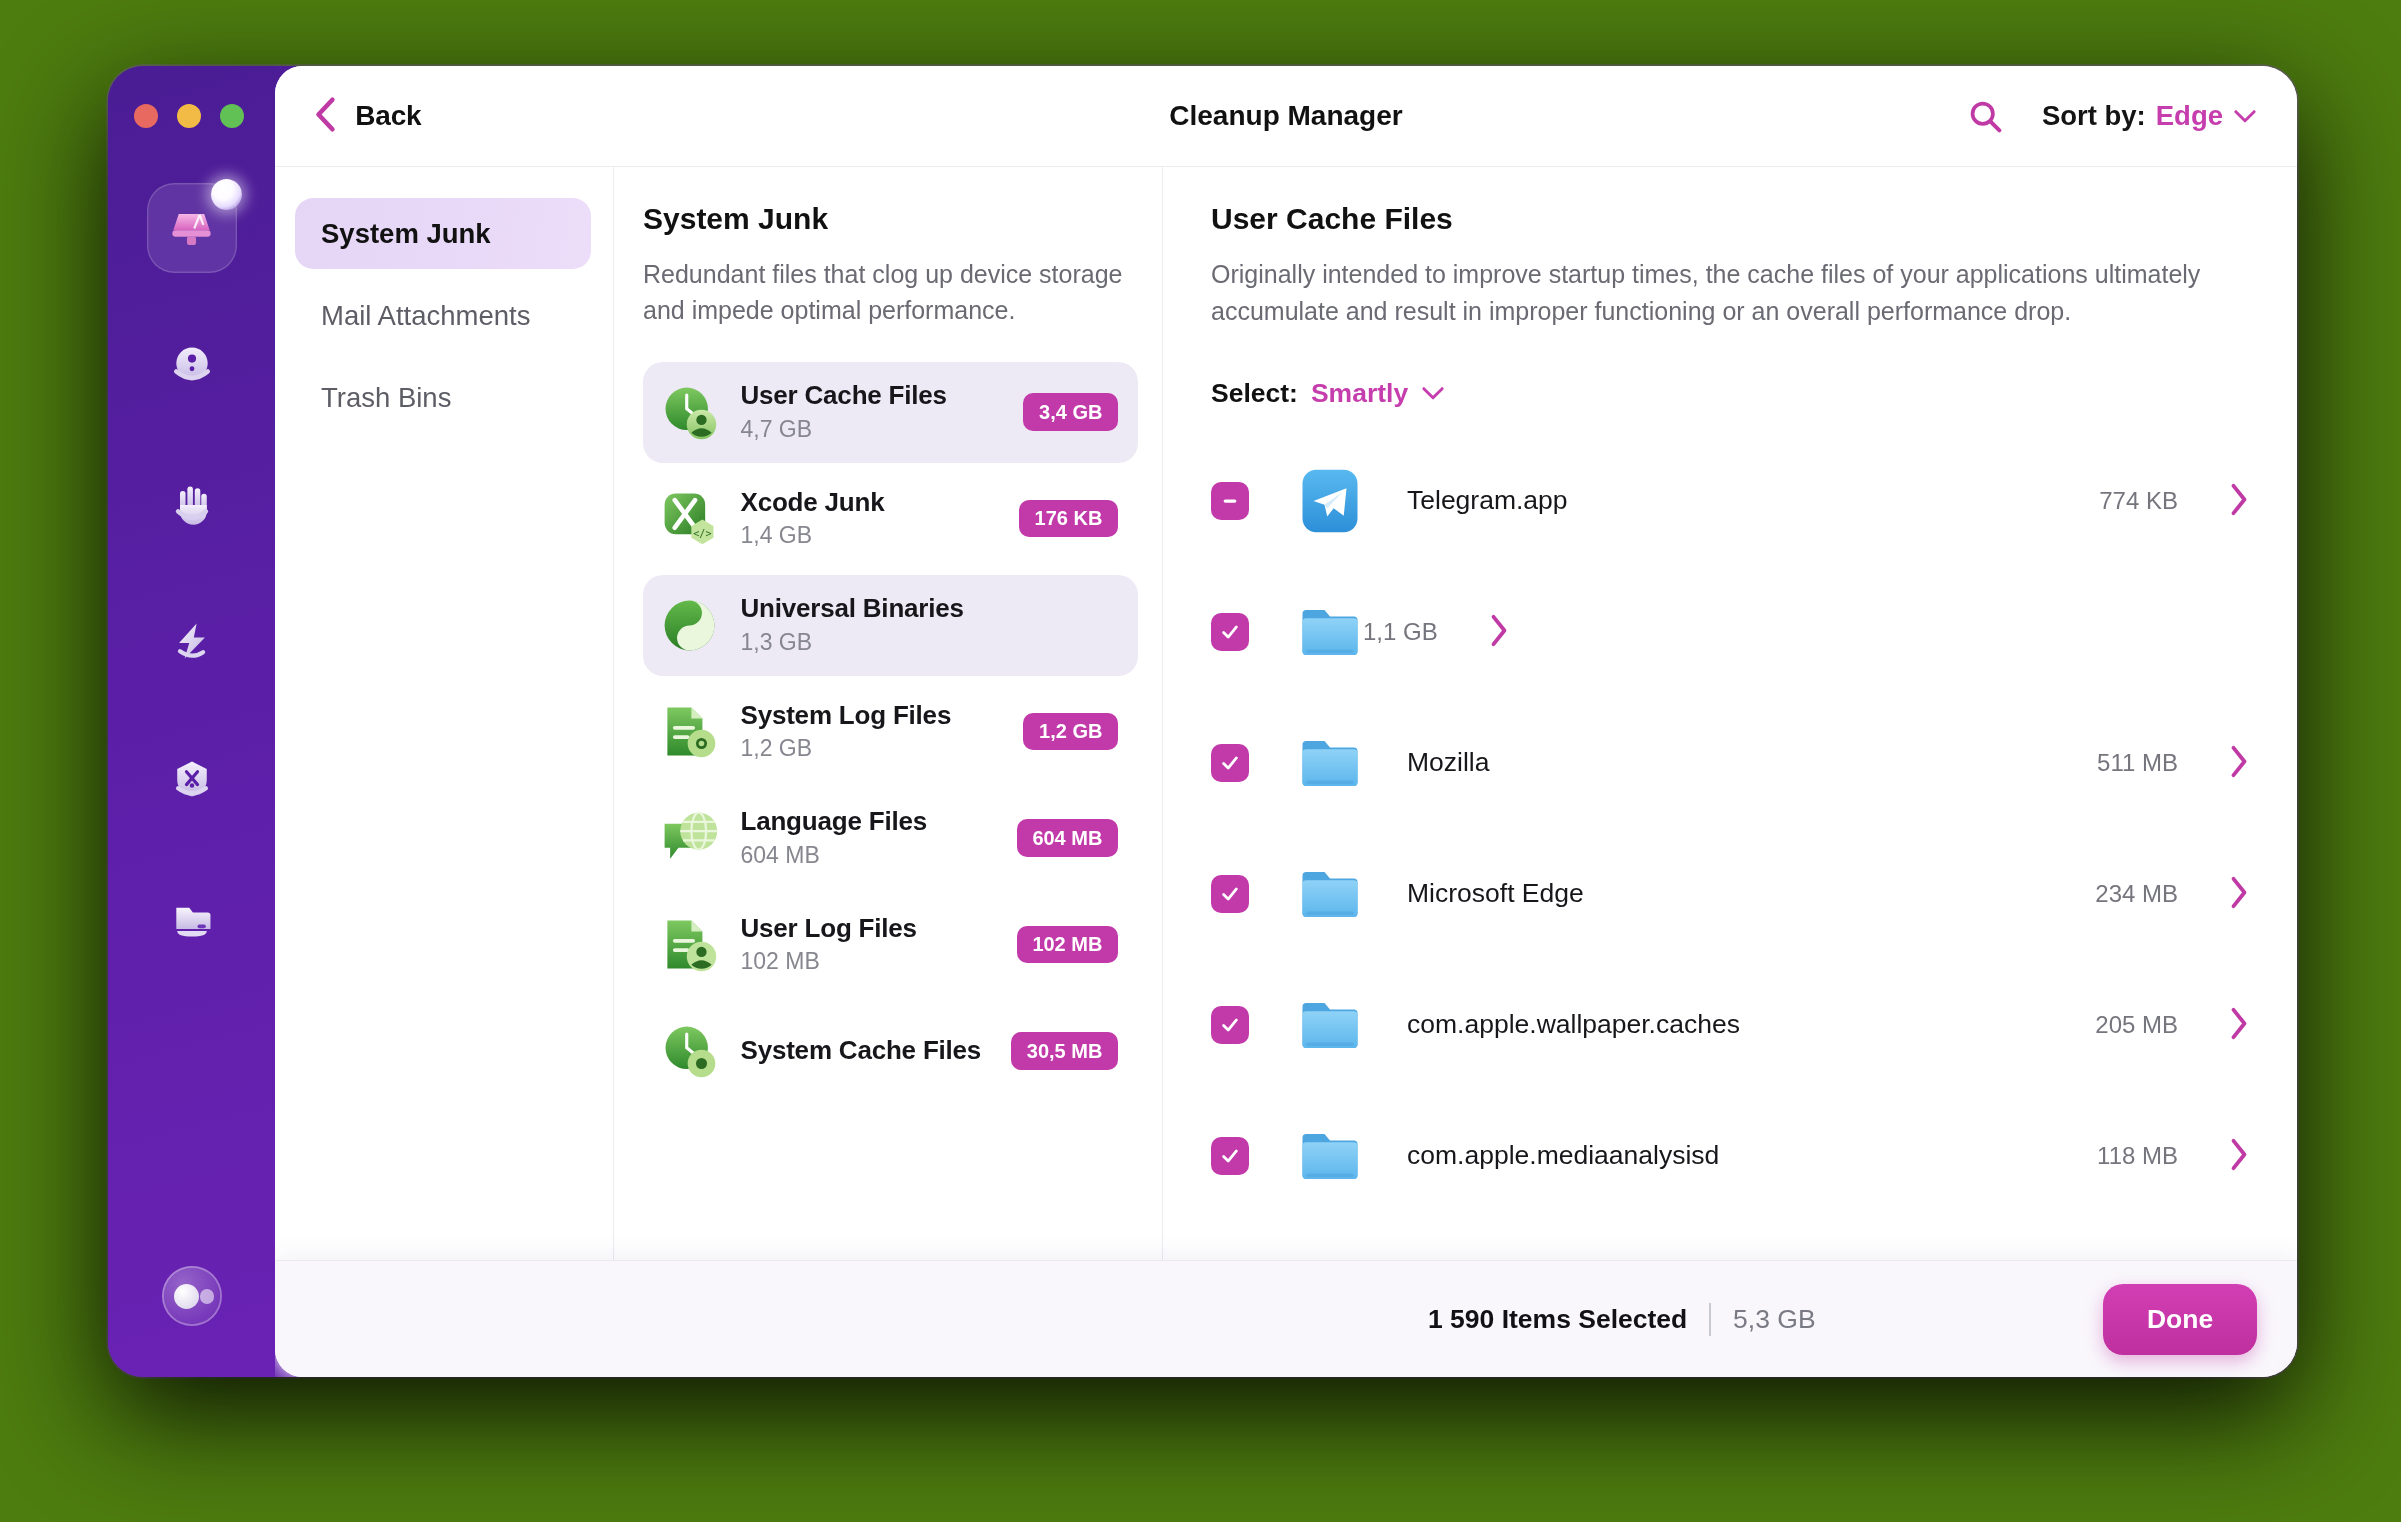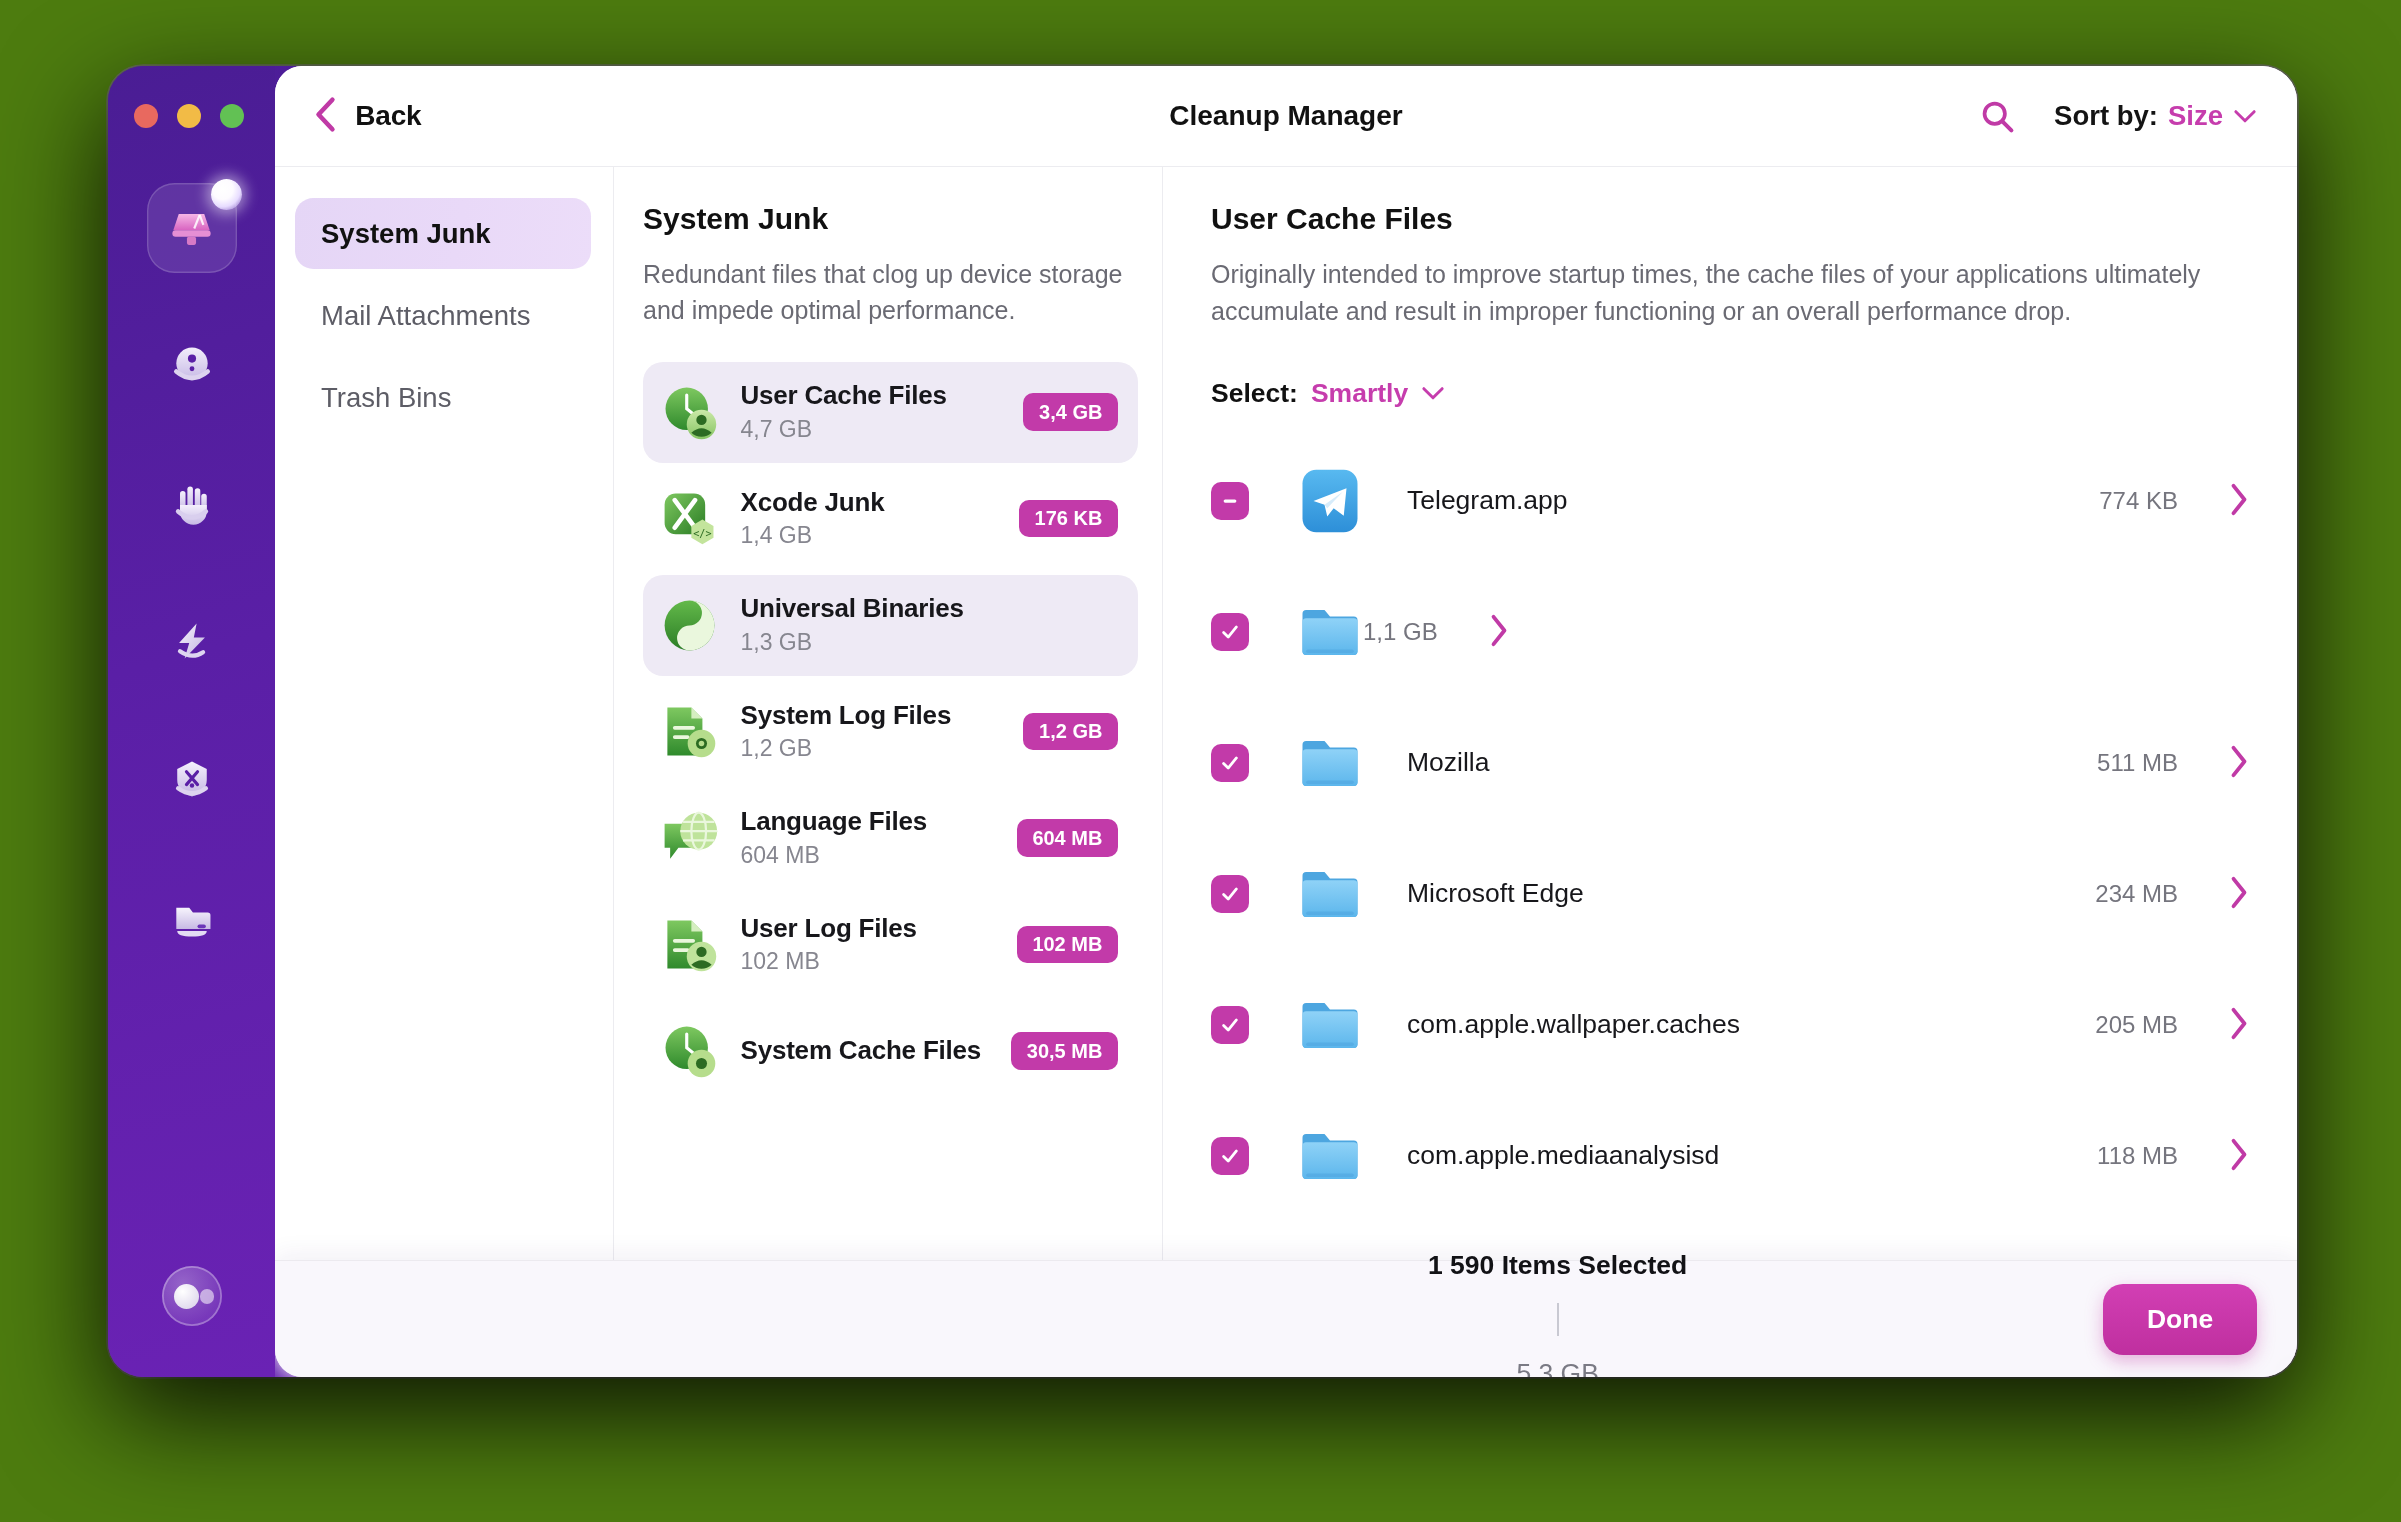--- a/index.html
+++ b/index.html
@@ -185,21 +185,21 @@
   
   #footer {
     position:absolute; left:0; right:0; bottom:0; height:117px;
     background:rgba(249,247,252,.97);
     backdrop-filter:blur(11px);
     border-top:0.9px solid rgba(0,0,0,.05);
     display:flex; align-items:center;
     padding:0 40px 0 0;
     box-shadow:0 -5.5px 24px rgba(60,30,110,.07);
   }
-  #footstats { display:flex; align-items:center; gap:22px; margin-left:0;flex-direction:column; }
+  #footstats { display:flex; align-items:center; gap:22px; margin-left:0; }
   #fcount { font-size:26.5px; font-weight:700; color:#121216; }
   #fdiv { width:1.8px; height:33px; background:#c9c9d2; }
   #fsize { font-size:26.5px; color:#7a7a84; }
   #doneBtn {
     margin-left:auto;
     background:linear-gradient(180deg,#d23fb4 0%,#bf2f9f 100%);
     color:#fff; font-size:26.5px; font-weight:700;
     padding:0 40px; height:71px; min-width:154px;
     border:none; border-radius:20px; cursor:pointer;
     display:flex; align-items:center; justify-content:center;
@@ -353,21 +353,21 @@
 
         <div id="topright">
           <span style="cursor:pointer;display:flex;">
             <svg width="37" height="37" viewBox="0 0 40 40">
               <circle cx="17" cy="17" r="11" stroke="#c03aa6" stroke-width="4" fill="none"></circle>
               <path d="M25.5 25.5 L35 35" stroke="#c03aa6" stroke-width="4.4" stroke-linecap="round"></path>
             </svg>
           </span>
           <div id="sortWrap">
             <span id="sortLabel">Sort by:</span>
-            <span id="sortValue">Size</span>
+            <span id="sortValue">Edge</span>
             <span style="display:flex;">
               <svg width="24" height="16.5" viewBox="0 0 26 18">
                 <path d="M3 4 L13 14 L23 4" stroke="#c63dad" stroke-width="3.2" fill="none" stroke-linecap="round" stroke-linejoin="round"></path>
               </svg>
             </span>
           </div>
         </div>
       </div>
 
       <div id="body">

